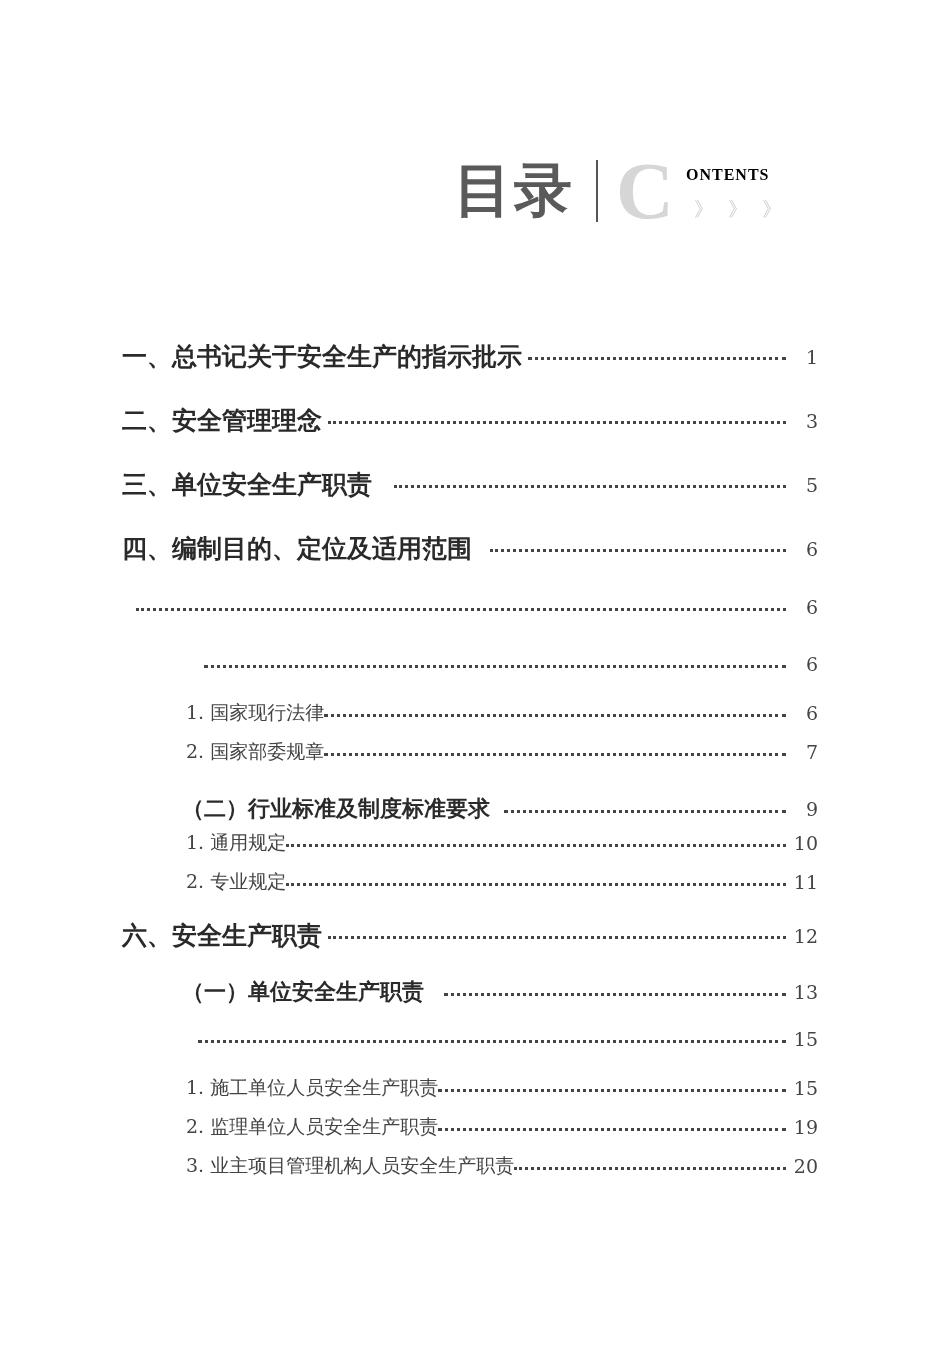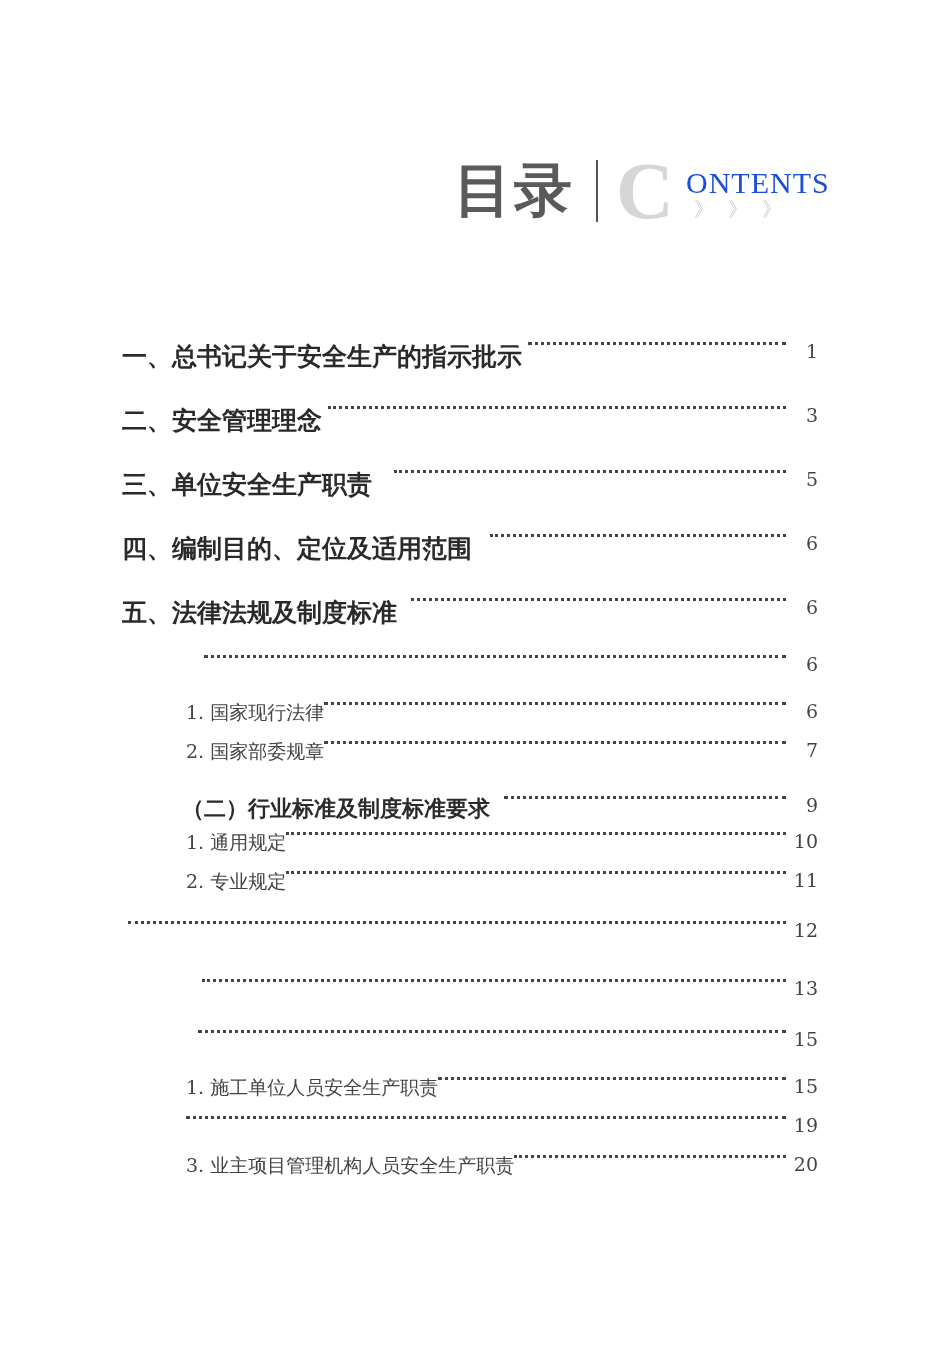--- a/index.html
+++ b/index.html
@@ -1,24 +1,24 @@
 <!DOCTYPE html>
 <html><head>
 <meta charset="utf-8">
 <style>
   html,body{margin:0;padding:0;background:#fff;}
   body{width:950px;height:1345px;position:relative;overflow:hidden;font-family:"DejaVu Sans",sans-serif;color:#333;}
   .header{position:absolute;left:454px;top:152px;height:80px;width:380px;}
   .title{position:absolute;left:0;top:2px;font-family:"DejaVu Serif",serif;font-size:58px;font-weight:bold;color:#5a5a5a;letter-spacing:2px;line-height:72px;}
   .vbar{position:absolute;left:142px;top:8px;width:2px;height:62px;background:#555;}
   .bigc{position:absolute;left:162px;top:-4px;font-family:"Liberation Serif",serif;font-size:80px;font-weight:bold;color:#d6d6d6;line-height:86px;}
-  .contents{position:absolute;left:232px;top:14px;font-family:"Liberation Serif",serif;font-size:30px;font-weight:normal;color:#1d4ed8;letter-spacing:1px;}
+  .contents{position:absolute;left:232px;top:14px;font-family:"Liberation Serif",serif;font-size:16px;font-weight:bold;color:#000000;letter-spacing:1px;}
   .arrows{position:absolute;left:240px;top:44px;font-size:20px;color:#c9c9c9;letter-spacing:14px;}
   .toc{position:absolute;left:0;top:0;width:950px;}
-  .row{position:absolute;display:flex;right:132px;}
+  .row{position:absolute;display:flex;align-items:center;right:132px;}
   .row .label{white-space:nowrap;}
   .row .dots{flex:1;height:0;border-bottom:3px dotted #444;margin:0 6px 0 6px;position:relative;top:2px;}
   .row .page{font-family:"DejaVu Serif",serif;min-width:26px;text-align:right;color:#444;}
   .l1{left:122px;font-size:25px;font-weight:bold;color:#2a2a2a;}
   .l1 .page{font-size:19px;font-weight:normal;}
   .l2{left:182px;font-size:22px;font-weight:bold;color:#2a2a2a;}
   .l2 .page{font-size:19px;font-weight:normal;}
   .l3{left:186px;font-size:19px;font-weight:normal;color:#444;font-family:"DejaVu Serif",serif;}
   .l3 .page{font-size:19px;}
 </style>
@@ -48,21 +48,20 @@
       <span class="label">三、单位安全生产职责</span>
       <span class="dots" style="margin-left:22px"></span>
       <span class="page">5</span>
     </div>
   <div class="row l1" style="top:532px">
       <span class="label">四、编制目的、定位及适用范围</span>
       <span class="dots" style="margin-left:18px"></span>
       <span class="page">6</span>
     </div>
   <div class="row l1" style="top:596px">
-      <span class="label">五、法律法规及制度标准</span>
       <span class="dots" style="margin-left:14px"></span>
       <span class="page">6</span>
     </div>
 
   <div class="row l2" style="top:653px">
       <span class="dots" style="margin-left:22px"></span>
       <span class="page">6</span>
     </div>
   <div class="row l3" style="top:700px">
       <span class="label">1. 国家现行法律</span>
@@ -84,37 +83,40 @@
       <span class="dots" style="margin-left:0"></span>
       <span class="page">10</span>
     </div>
   <div class="row l3" style="top:869px">
       <span class="label">2. 专业规定</span>
       <span class="dots" style="margin-left:0"></span>
       <span class="page">11</span>
     </div>
 
   <div class="row l1" style="top:919px">
+      <span class="label">六、安全生产职责</span>
       <span class="dots"></span>
       <span class="page">12</span>
     </div>
   <div class="row l2" style="top:977px">
+      <span class="label">（一）单位安全生产职责</span>
       <span class="dots" style="margin-left:20px"></span>
       <span class="page">13</span>
     </div>
   <div class="row l2" style="top:1028px">
       <span class="dots" style="margin-left:16px"></span>
       <span class="page">15</span>
     </div>
   <div class="row l3" style="top:1075px">
       <span class="label">1. 施工单位人员安全生产职责</span>
       <span class="dots" style="margin-left:0"></span>
       <span class="page">15</span>
     </div>
   <div class="row l3" style="top:1114px">
+      <span class="label">2. 监理单位人员安全生产职责</span>
       <span class="dots" style="margin-left:0"></span>
       <span class="page">19</span>
     </div>
   <div class="row l3" style="top:1153px">
       <span class="label">3. 业主项目管理机构人员安全生产职责</span>
       <span class="dots" style="margin-left:0"></span>
       <span class="page">20</span>
     </div>
 </div>
 

